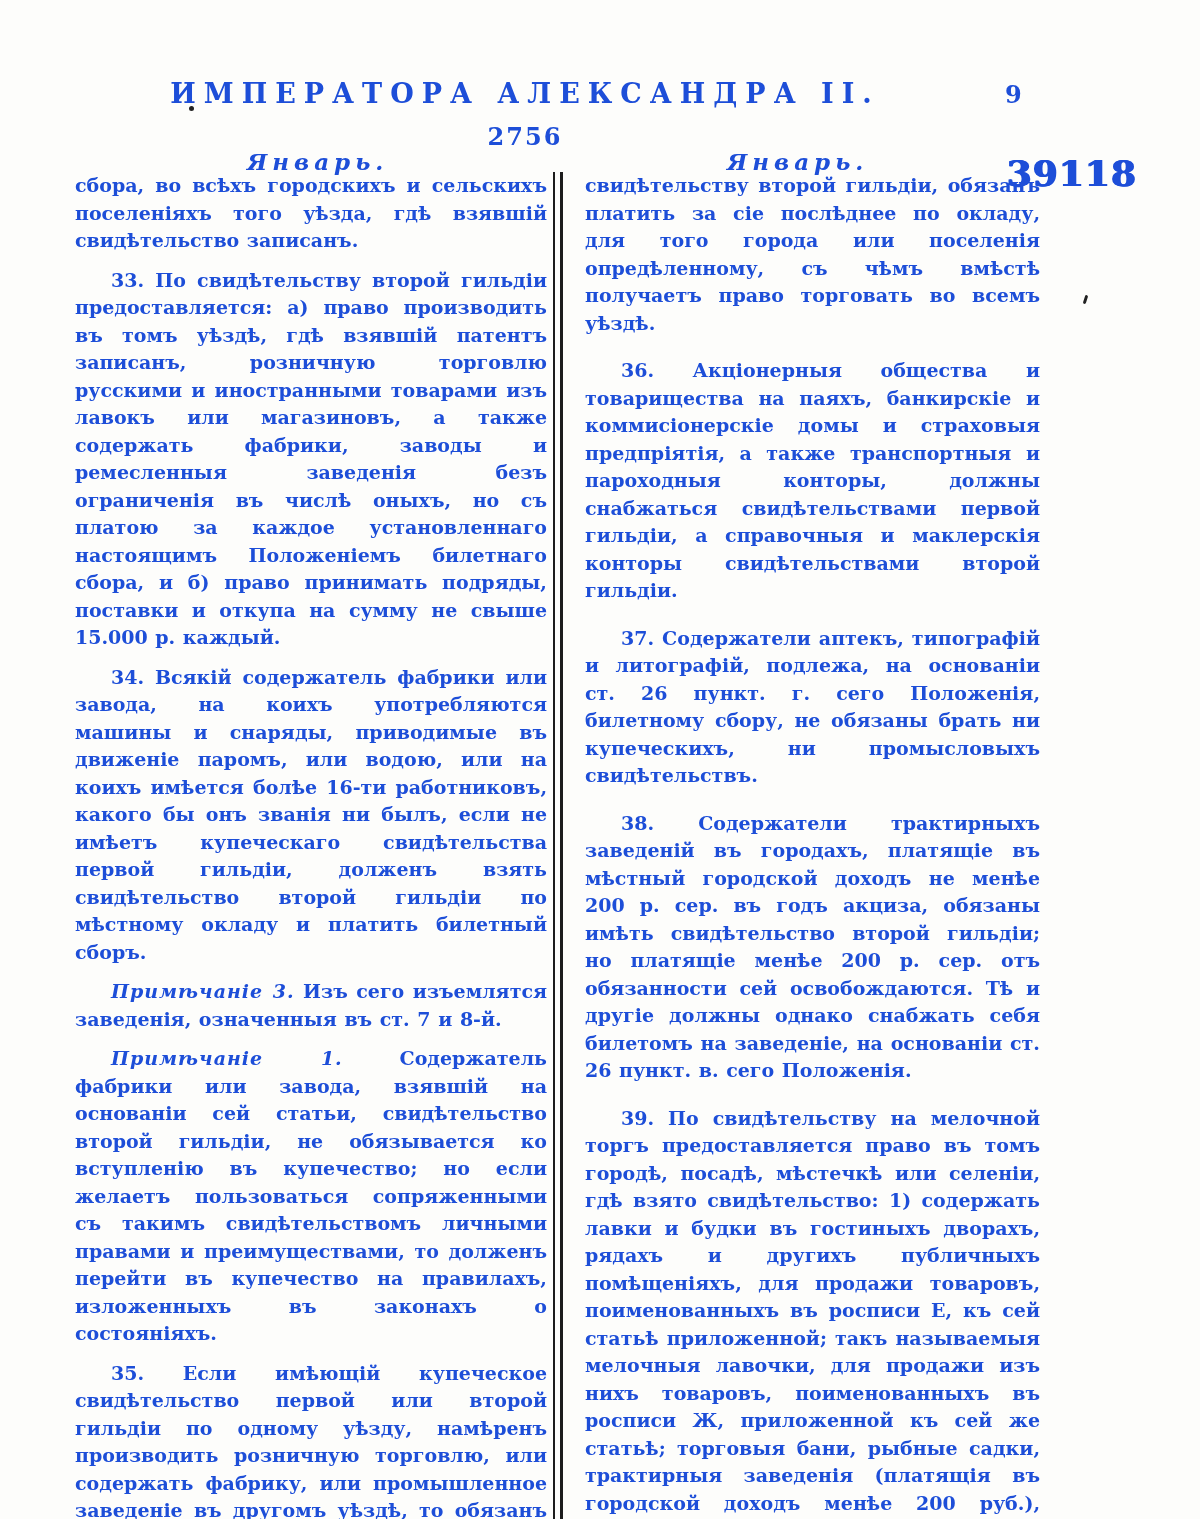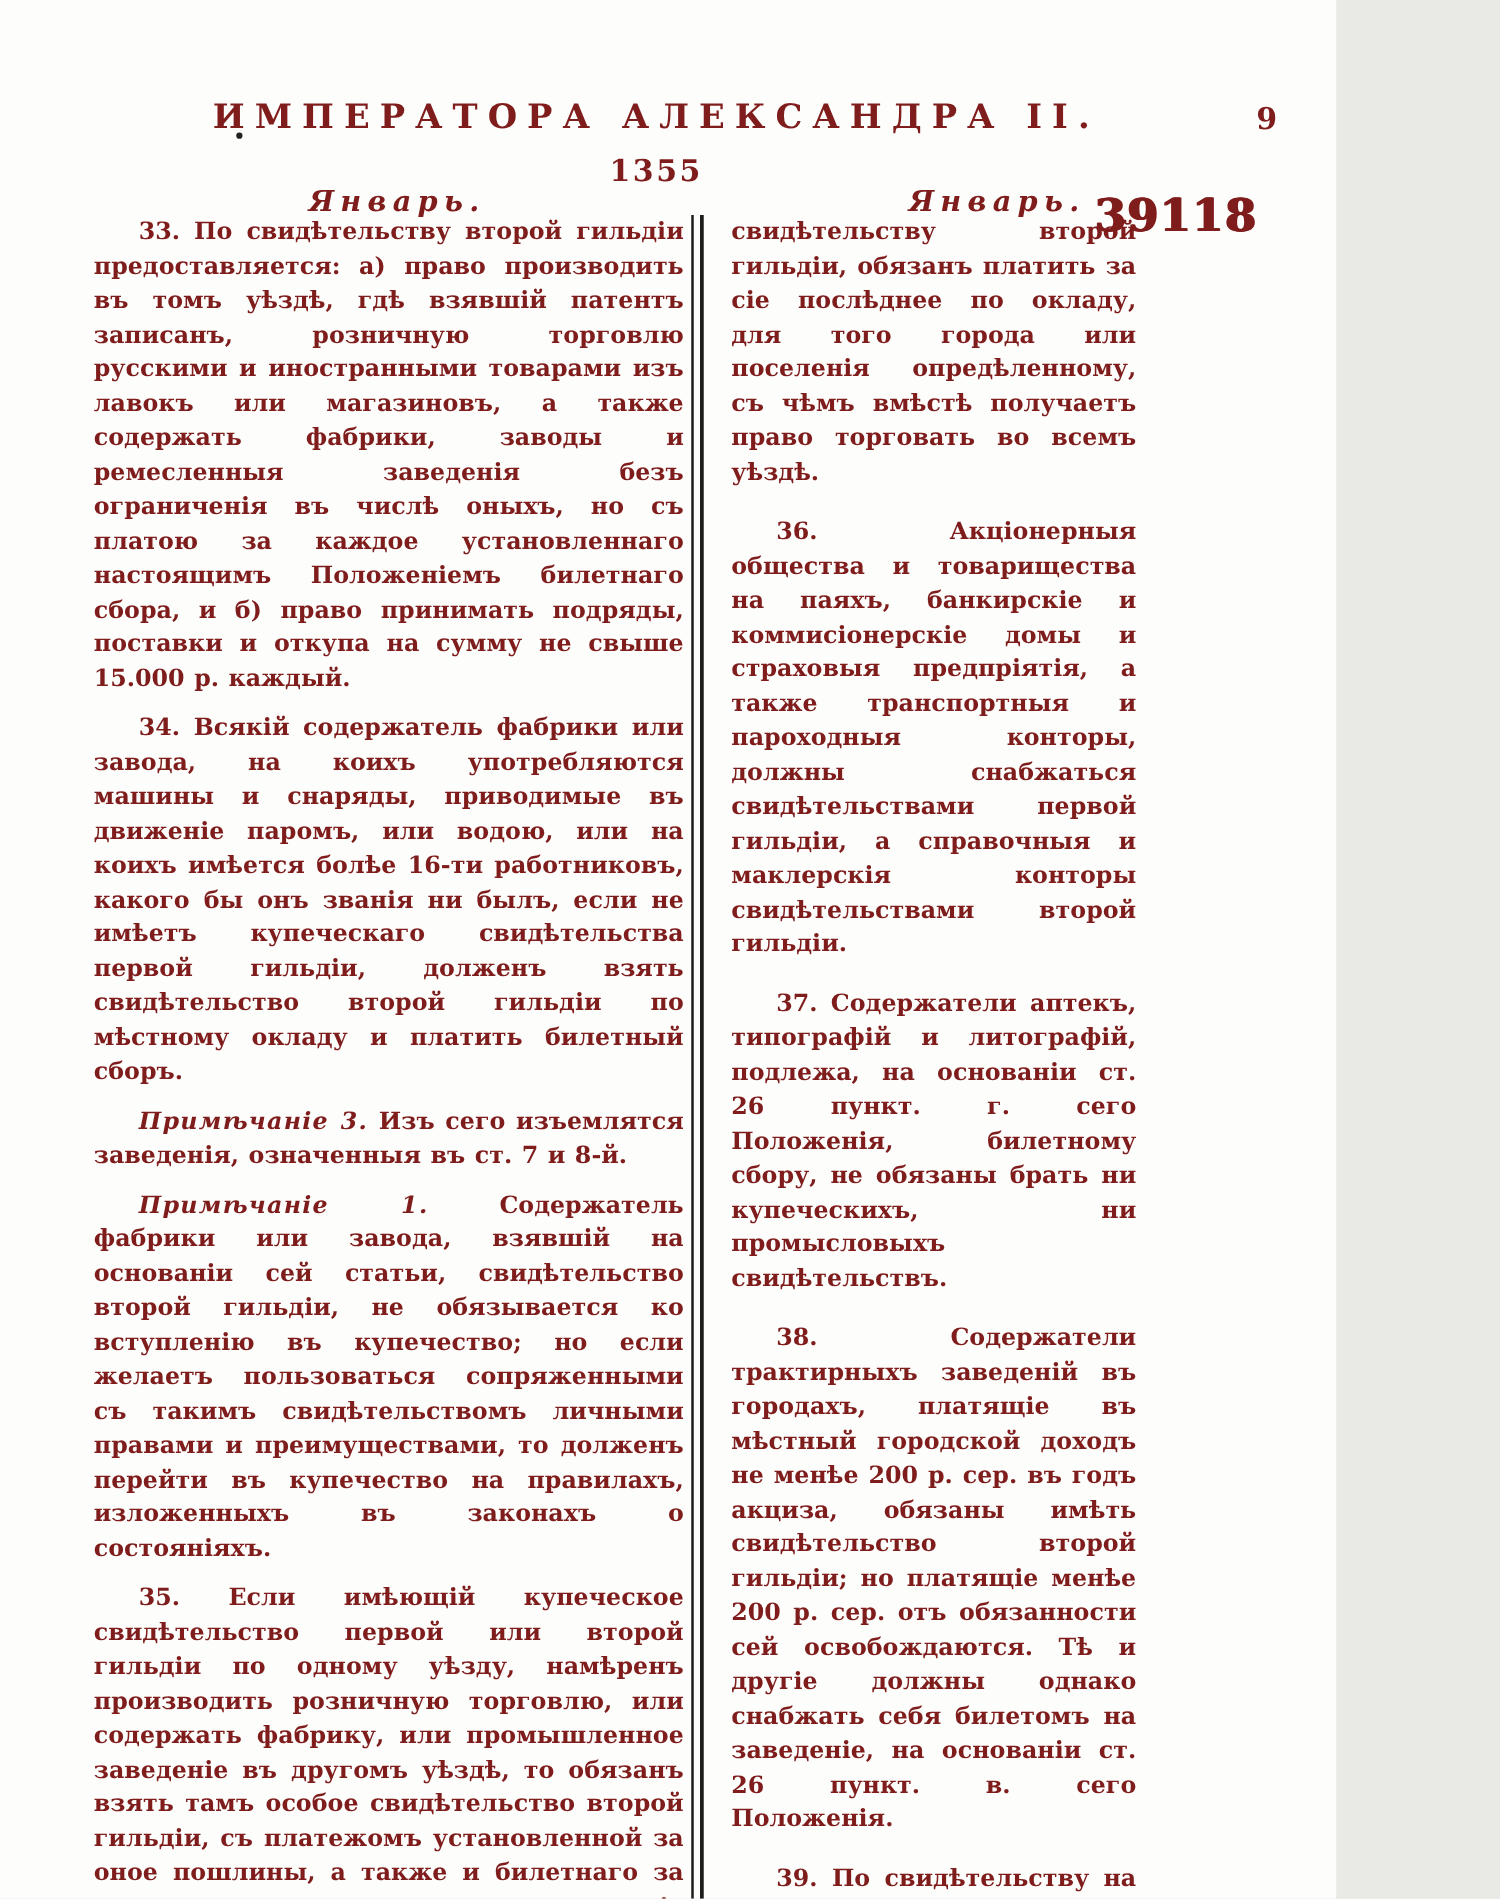--- a/index.html
+++ b/index.html
@@ -2,25 +2,25 @@
 <html lang="ru"><head>
 <meta charset="utf-8">
 <style>
   html, body {
     margin: 0;
     padding: 0;
     background: #e9e9e6;
   }
   .page {
     position: relative;
-    width: 1069px;
+    width: 1200px;
     height: 1519px;
     box-sizing: border-box;
     background: #fdfdfb;
-    color: #7f1d1d;
+    color: #1d4ed8;
     font-family: "DejaVu Serif", "Liberation Serif", serif;
     padding: 78px 160px 0 75px;
     overflow: hidden;
   }
   
   .header { position: relative; height: 40px; }
   .title {
     position: absolute; left: 0; top: 0; width: 900px;
     text-align: center;
     font-size: 27px; font-weight: bold; letter-spacing: 8px;
@@ -84,26 +84,27 @@
   <span class="speck speck-1"></span>
   <span class="speck speck-2"></span>
 
   <div class="header">
     <div class="title">ИМПЕРАТОРА АЛЕКСАНДРА II.</div>
     <div class="page-number">9</div>
   </div>
 
   <div class="months">
     <span class="month-left">Январь.</span>
-    <span class="year">1355</span>
+    <span class="year">2756</span>
     <span class="month-right">Январь.</span>
   </div>
 
   <div class="columns">
     <div class="col col-left" id="col-left">
+        <p class="noindent">сбора, во всѣхъ городскихъ и сельскихъ поселеніяхъ того уѣзда, гдѣ взявшій свидѣтельство записанъ.</p>
         <p class="indent">33. По свидѣтельству второй гильдіи предоставляется: а) право производить въ томъ уѣздѣ, гдѣ взявшій патентъ записанъ, розничную торговлю русскими и иностранными товарами изъ лавокъ или магазиновъ, а также содержать фабрики, заводы и ремесленныя заведенія безъ ограниченія въ числѣ оныхъ, но съ платою за каждое установленнаго настоящимъ Положеніемъ билетнаго сбора, и б) право принимать подряды, поставки и откупа на сумму не свыше 15.000 р. каждый.</p>
         <p class="indent">34. Всякій содержатель фабрики или завода, на коихъ употребляются машины и снаряды, приводимые въ движеніе паромъ, или водою, или на коихъ имѣется болѣе 16-ти работниковъ, какого бы онъ званія ни былъ, если не имѣетъ купеческаго свидѣтельства первой гильдіи, долженъ взять свидѣтельство второй гильдіи по мѣстному окладу и платить билетный сборъ.</p>
         <p class="indent"><i>Примѣчаніе 3.</i> Изъ сего изъемлятся заведенія, означенныя въ ст. 7 и 8-й.</p>
         <p class="indent"><i>Примѣчаніе 1.</i> Содержатель фабрики или завода, взявшій на основаніи сей статьи, свидѣтельство второй гильдіи, не обязывается ко вступленію въ купечество; но если желаетъ пользоваться сопряженными съ такимъ свидѣтельствомъ личными правами и преимуществами, то долженъ перейти въ купечество на правилахъ, изложенныхъ въ законахъ о состояніяхъ.</p>
         <p class="indent">35. Если имѣющій купеческое свидѣтельство первой или второй гильдіи по одному уѣзду, намѣренъ производить розничную торговлю, или содержать фабрику, или промышленное заведеніе въ другомъ уѣздѣ, то обязанъ взять тамъ особое свидѣтельство второй гильдіи, съ платежомъ установленной за оное пошлины, а также и билетнаго за торговое или промышленное заведеніе сбора по мѣстнымъ окладамъ. Если же въ уѣздѣ находится городъ или поселеніе, отнесенные къ высшему классу мѣстностей, нежели самый уѣздъ, то желающій торговать въ такомъ городѣ или поселеніи по</p>
       </div>
     <div class="divider"></div>
     <div class="col col-right" id="col-right">
       <div class="act-number">39118</div>
     <p class="noindent">свидѣтельству второй гильдіи, обязанъ платить за сіе послѣднее по окладу, для того города или поселенія опредѣленному, съ чѣмъ вмѣстѣ получаетъ право торговать во всемъ уѣздѣ.</p>

